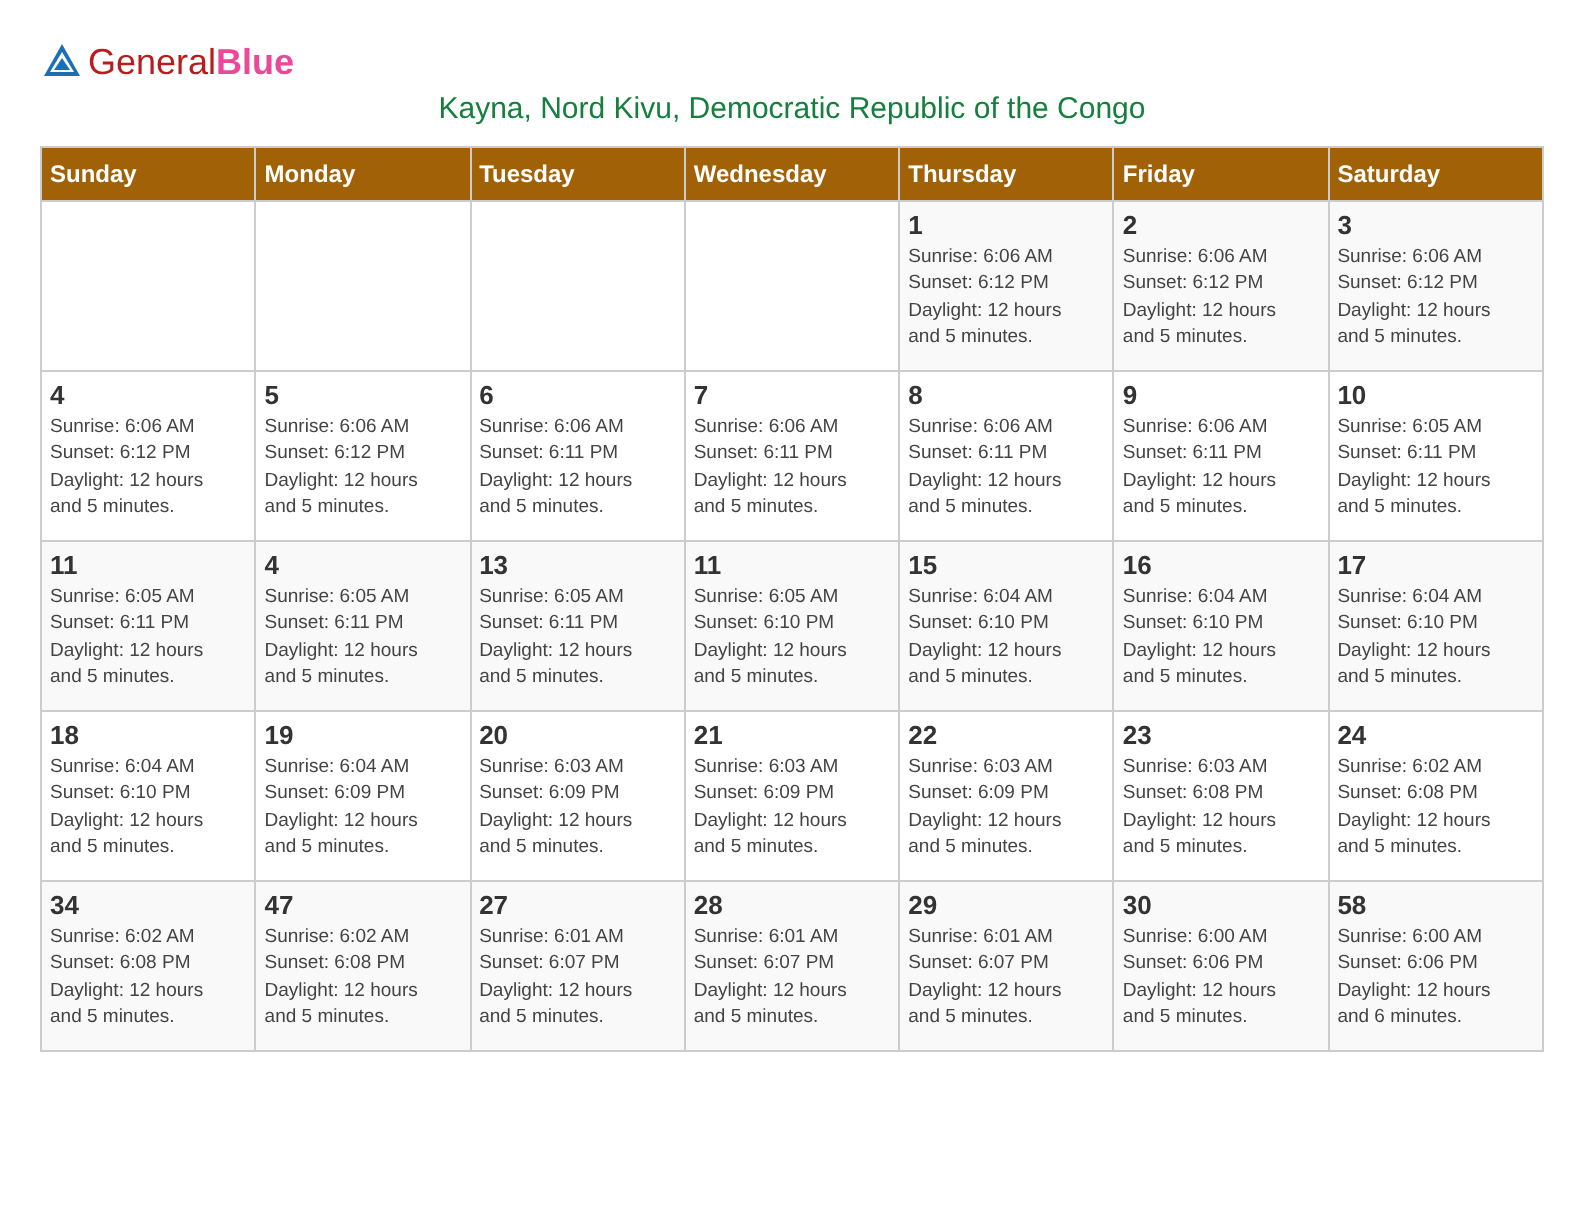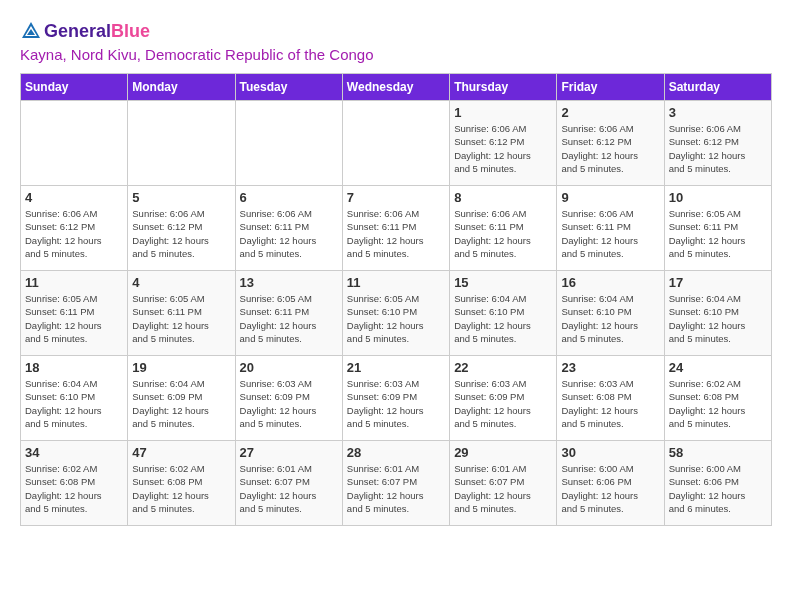--- a/index.html
+++ b/index.html
@@ -16,51 +16,51 @@
       justify-content: space-between;
       margin-bottom: 4px;
     }
     .logo {
       display: flex;
       align-items: center;
       gap: 2px;
     }
     .logo-text-general {
       font-size: 18px;
-      font-weight: bold;
-      color: #4c1d95;
+      font-weight: normal;
+      color: #b91c1c;
     }
     .logo-text-blue {
       font-size: 18px;
       font-weight: bold;
       color: #ec4899;
     }
     .logo-icon {
       width: 22px;
       height: 22px;
     }
     .month-title {
       font-size: 42px;
       font-weight: bold;
       color: #333;
       text-align: right;
     }
     .location-title {
-      text-align: left;
+      text-align: center;
       font-size: 15px;
-      color: #a21caf;
+      color: #15803d;
       margin-bottom: 10px;
     }
     table {
       width: 100%;
       border-collapse: collapse;
       table-layout: fixed;
     }
     thead tr th {
-      background-color: #6d28d9;
+      background-color: #a16207;
       color: #fff;
       font-size: 12px;
       font-weight: bold;
       padding: 6px 4px;
       text-align: left;
       border: 1px solid #ccc;
     }
     tbody tr td {
       vertical-align: top;
       border: 1px solid #ccc;

